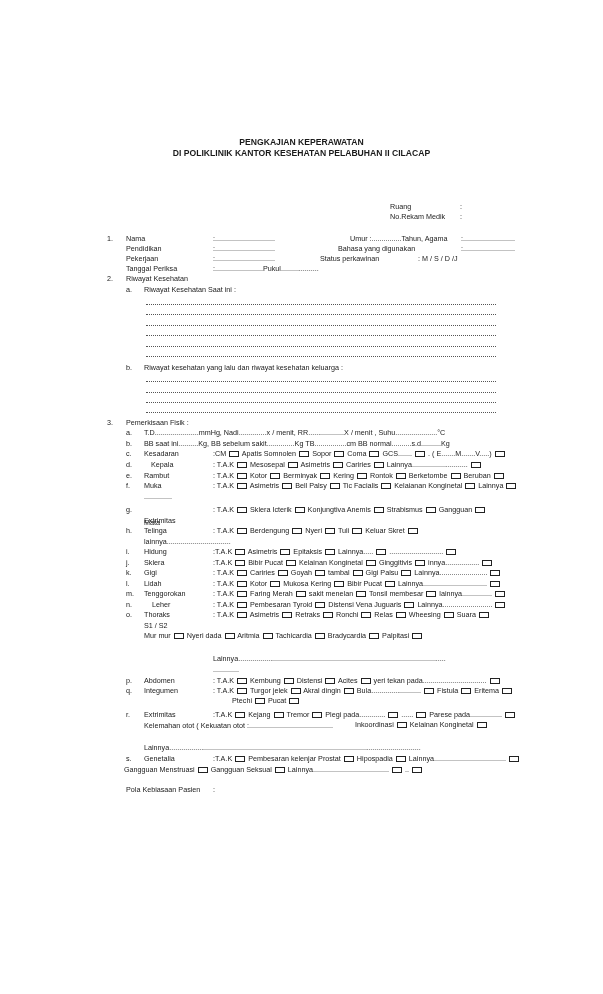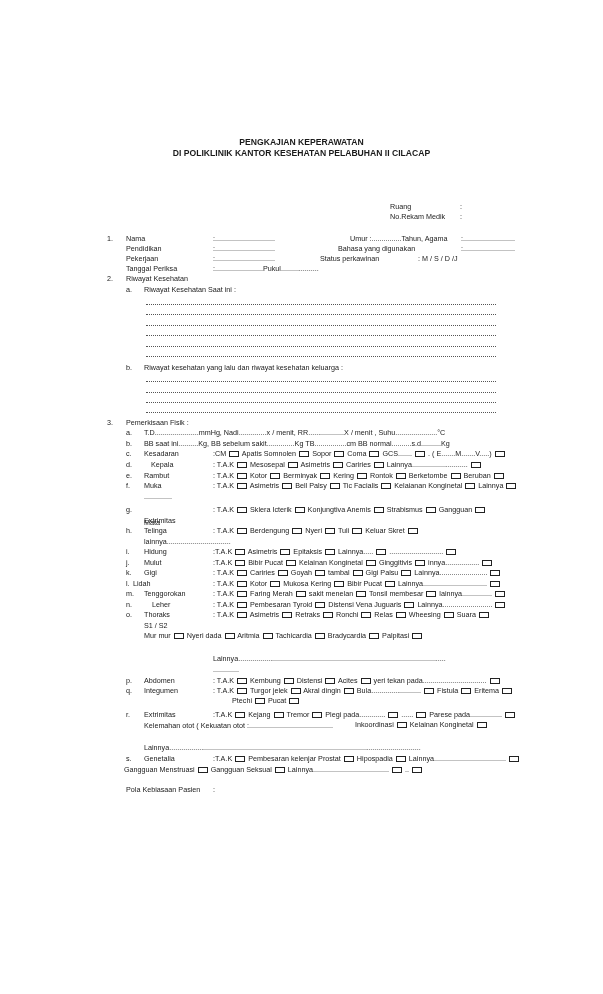--- a/index.html
+++ b/index.html
@@ -81,27 +81,27 @@
     <div class="abs " style="left: 213px; top: 505px;"><span>: T.A.K </span><span class="cb"></span><span>  </span><span>Sklera Icterik </span><span class="cb"></span><span>  </span><span>Konjungtiva Anemis </span><span class="cb"></span><span>  </span><span>Strabismus </span><span class="cb"></span><span>  </span><span>Gangguan </span><span class="cb"></span><span>  </span></div>
     <div class="abs " style="left: 144px; top: 516px;">Extrimitas</div>
     <div class="abs " style="left: 126px; top: 526px;">h.</div>
     <div class="abs " style="left: 144px; top: 526px;">Telinga</div>
     <div class="abs " style="left: 213px; top: 526px;"><span>: T.A.K </span><span class="cb"></span><span>  </span><span>Berdengung </span><span class="cb"></span><span>  </span><span>Nyeri </span><span class="cb"></span><span>  </span><span>Tuli </span><span class="cb"></span><span>  </span><span>Keluar Skret </span><span class="cb"></span><span>  </span></div>
     <div class="abs " style="left: 144px; top: 537px;">lainnya................................</div>
     <div class="abs " style="left: 126px; top: 547px;">i.</div>
     <div class="abs " style="left: 144px; top: 547px;">Hidung</div>
     <div class="abs " style="left: 213px; top: 547px;"><span>:T.A.K </span><span class="cb"></span><span>  </span><span>Asimetris </span><span class="cb"></span><span>  </span><span>Epitaksis </span><span class="cb"></span><span>  </span><span>Lainnya..... </span><span class="cb"></span><span>  </span><span>........................... </span><span class="cb"></span><span>  </span></div>
     <div class="abs " style="left: 126px; top: 558px;">j.</div>
-    <div class="abs " style="left: 144px; top: 558px;">Mulut</div>
+    <div class="abs " style="left: 144px; top: 558px;">Sklera</div>
     <div class="abs " style="left: 213px; top: 558px;"><span>:T.A.K </span><span class="cb"></span><span>  </span><span>Bibir Pucat </span><span class="cb"></span><span>  </span><span>Kelainan Konginetal </span><span class="cb"></span><span>  </span><span>Ginggitivis </span><span class="cb"></span><span>  </span><span>innya................. </span><span class="cb"></span><span>  </span></div>
     <div class="abs " style="left: 126px; top: 568px;">k.</div>
     <div class="abs " style="left: 144px; top: 568px;">Gigi</div>
     <div class="abs " style="left: 213px; top: 568px;"><span>: T.A.K </span><span class="cb"></span><span>  </span><span>Cariries </span><span class="cb"></span><span>  </span><span>Goyah </span><span class="cb"></span><span>  </span><span>tambal </span><span class="cb"></span><span>  </span><span>Gigi Palsu </span><span class="cb"></span><span>  </span><span>Lainnya........................ </span><span class="cb"></span><span>  </span></div>
     <div class="abs " style="left: 126px; top: 579px;">l.</div>
-    <div class="abs " style="left: 133px; top: 579px;">Lidah</div>
+    <div class="abs " style="left: 144px; top: 579px;">Lidah</div>
     <div class="abs " style="left: 213px; top: 579px;"><span>: T.A.K </span><span class="cb"></span><span>  </span><span>Kotor </span><span class="cb"></span><span>  </span><span>Mukosa Kering </span><span class="cb"></span><span>  </span><span>Bibir Pucat </span><span class="cb"></span><span>  </span><span>Lainnya................................ </span><span class="cb"></span><span>  </span></div>
     <div class="abs " style="left: 126px; top: 589px;">m.</div>
     <div class="abs " style="left: 144px; top: 589px;">Tenggorokan</div>
     <div class="abs " style="left: 213px; top: 589px;"><span>:  T.A.K </span><span class="cb"></span><span>  </span><span>Faring Merah </span><span class="cb"></span><span>  </span><span>sakit menelan </span><span class="cb"></span><span>  </span><span>Tonsil membesar </span><span class="cb"></span><span>  </span><span>lainnya............... </span><span class="cb"></span><span>  </span></div>
     <div class="abs " style="left: 126px; top: 600px;">n.</div>
     <div class="abs " style="left: 152px; top: 600px;">Leher</div>
     <div class="abs " style="left: 213px; top: 600px;"><span>: T.A.K </span><span class="cb"></span><span>  </span><span>Pembesaran Tyroid </span><span class="cb"></span><span>  </span><span>Distensi Vena Juguaris </span><span class="cb"></span><span>  </span><span>Lainnya......................... </span><span class="cb"></span><span>  </span></div>
     <div class="abs " style="left: 126px; top: 610px;">o.</div>
     <div class="abs " style="left: 144px; top: 610px;">Thoraks</div>
     <div class="abs " style="left: 213px; top: 610px;"><span>: T.A.K </span><span class="cb"></span><span>  </span><span>Asimetris </span><span class="cb"></span><span>  </span><span>Retraks </span><span class="cb"></span><span>  </span><span>Ronchi </span><span class="cb"></span><span>  </span><span>Relas </span><span class="cb"></span><span>  </span><span>Wheesing </span><span class="cb"></span><span>  </span><span>Suara </span><span class="cb"></span><span>  </span></div>

